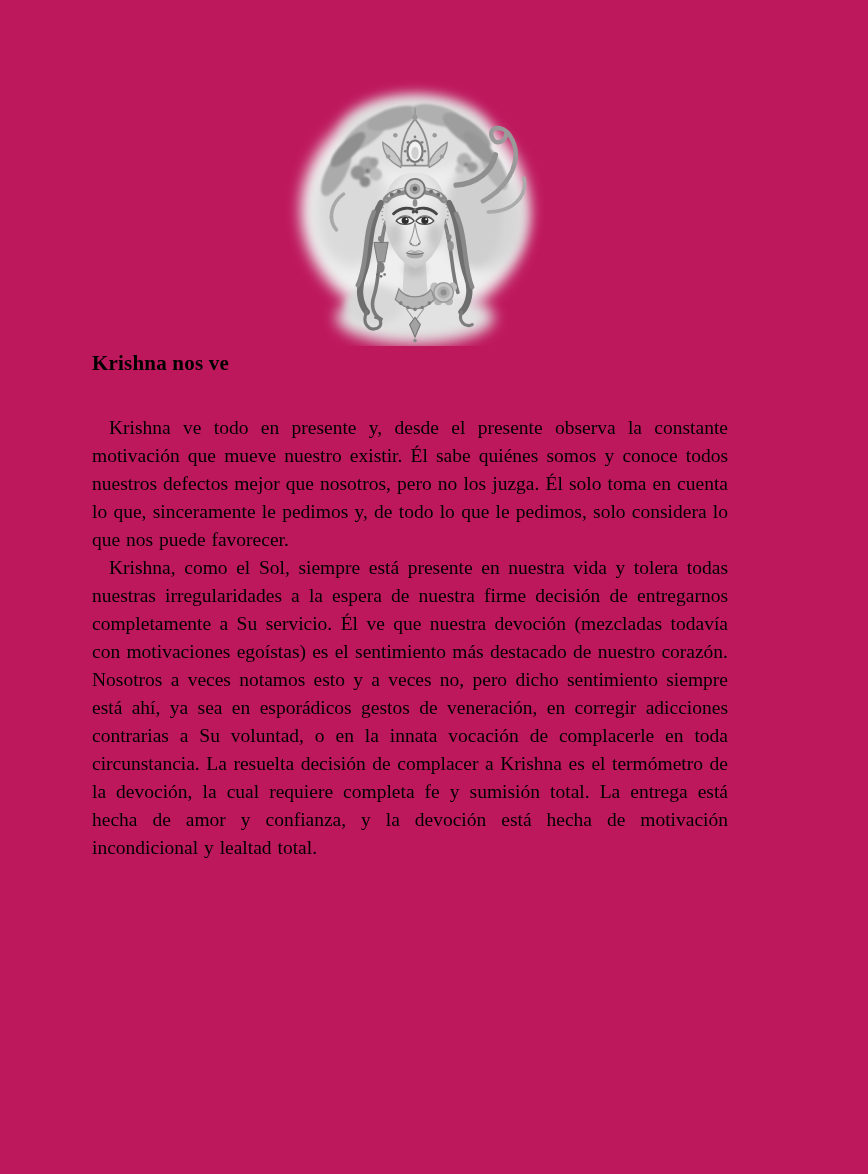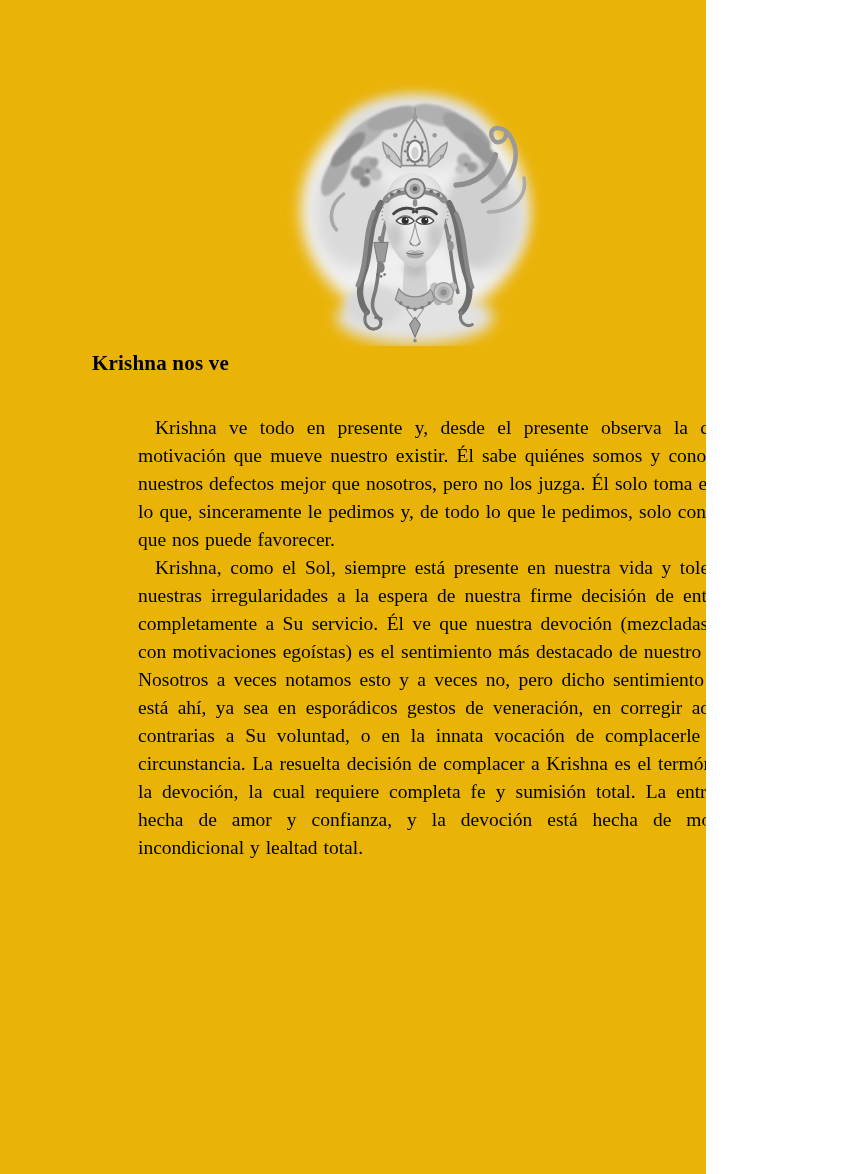--- a/index.html
+++ b/index.html
@@ -3,23 +3,23 @@
 <meta charset="utf-8">
 <title>Krishna nos ve</title>
 <style>
   html, body {
     margin: 0;
     padding: 0;
     background: #ffffff;
   }
   .page {
     position: relative;
-    width: 706px;
+    width: 868px;
     height: 1174px;
-    background: #eab308;
+    background: #be185d;
     font-family: "Liberation Serif", "DejaVu Serif", serif;
     color: #000000;
     overflow: hidden;
   }
   figure.artwork {
     position: absolute;
     left: 281px;
     top: 78px;
     width: 268px;
     height: 268px;
@@ -39,21 +39,20 @@
     font-size: 21px;
     line-height: 26px;
     font-weight: bold;
     letter-spacing: 0.2px;
   }
   .body-text {
     position: absolute;
     left: 92px;
     top: 414px;
     width: 636px;
-    margin-left: 46px;
   }
   .body-text p {
     margin: 0;
     font-size: 19.5px;
     line-height: 28px;
     text-align: justify;
     text-indent: 17px;
     word-spacing: 1px;
   }
 </style>

